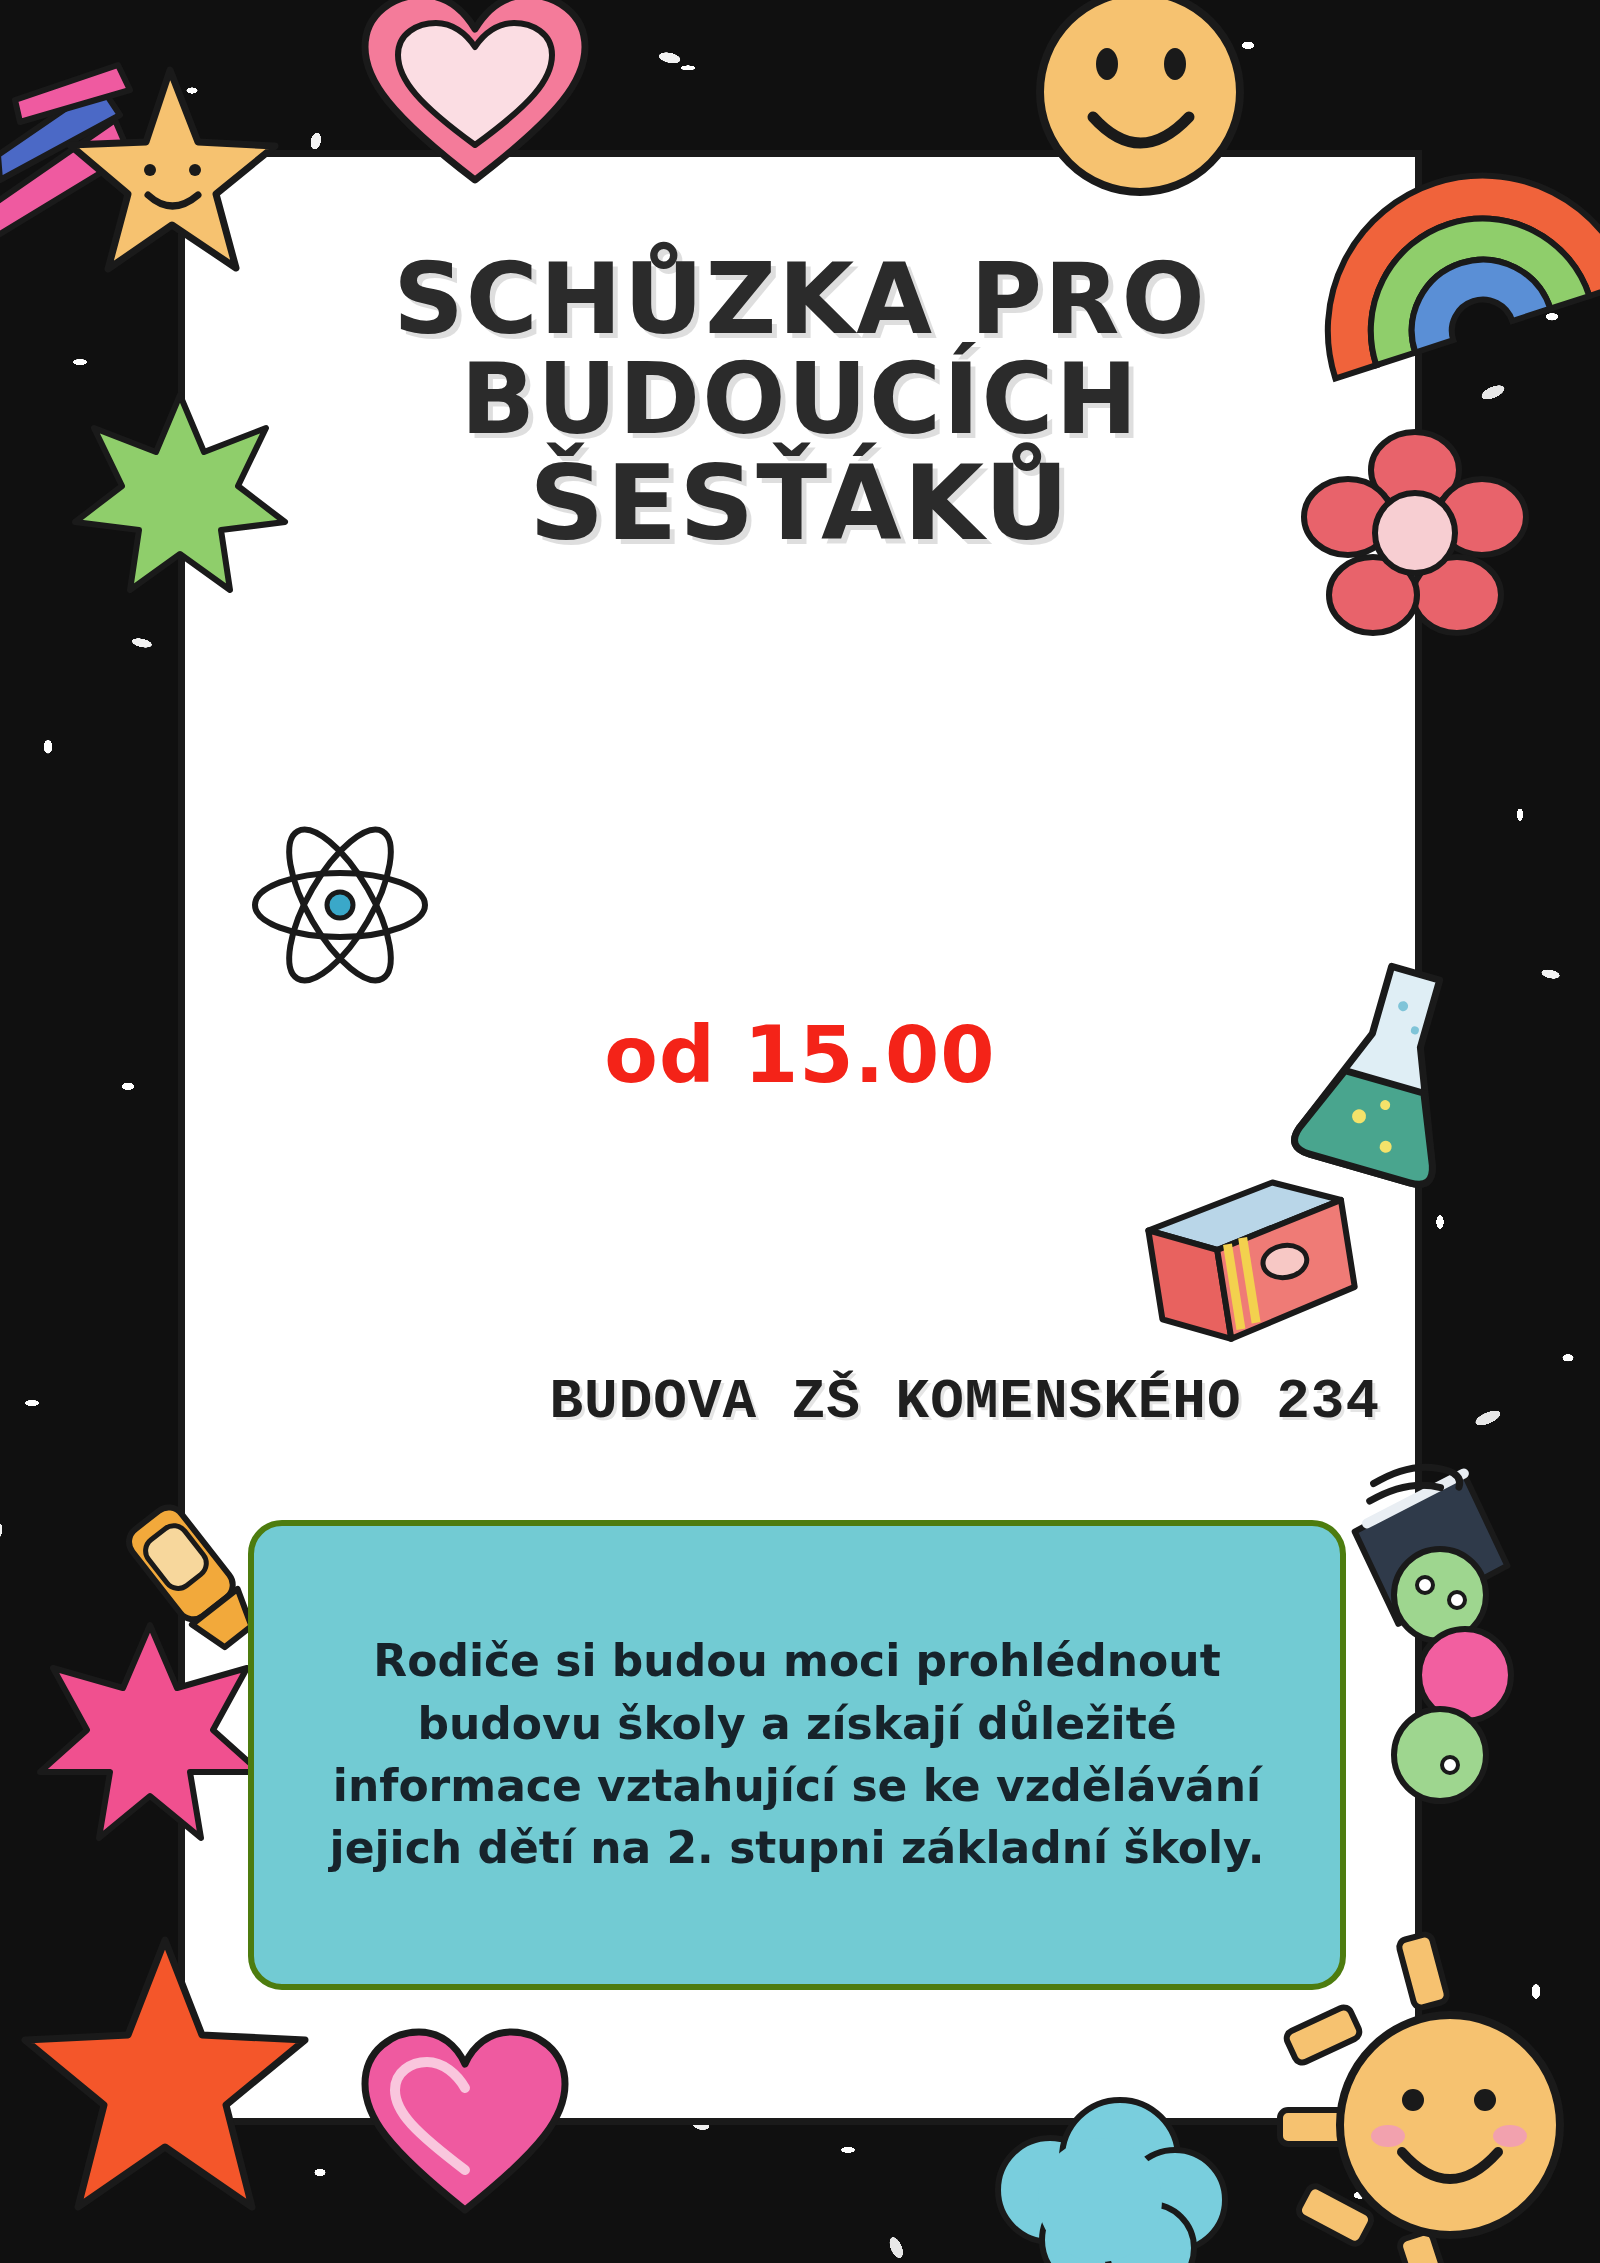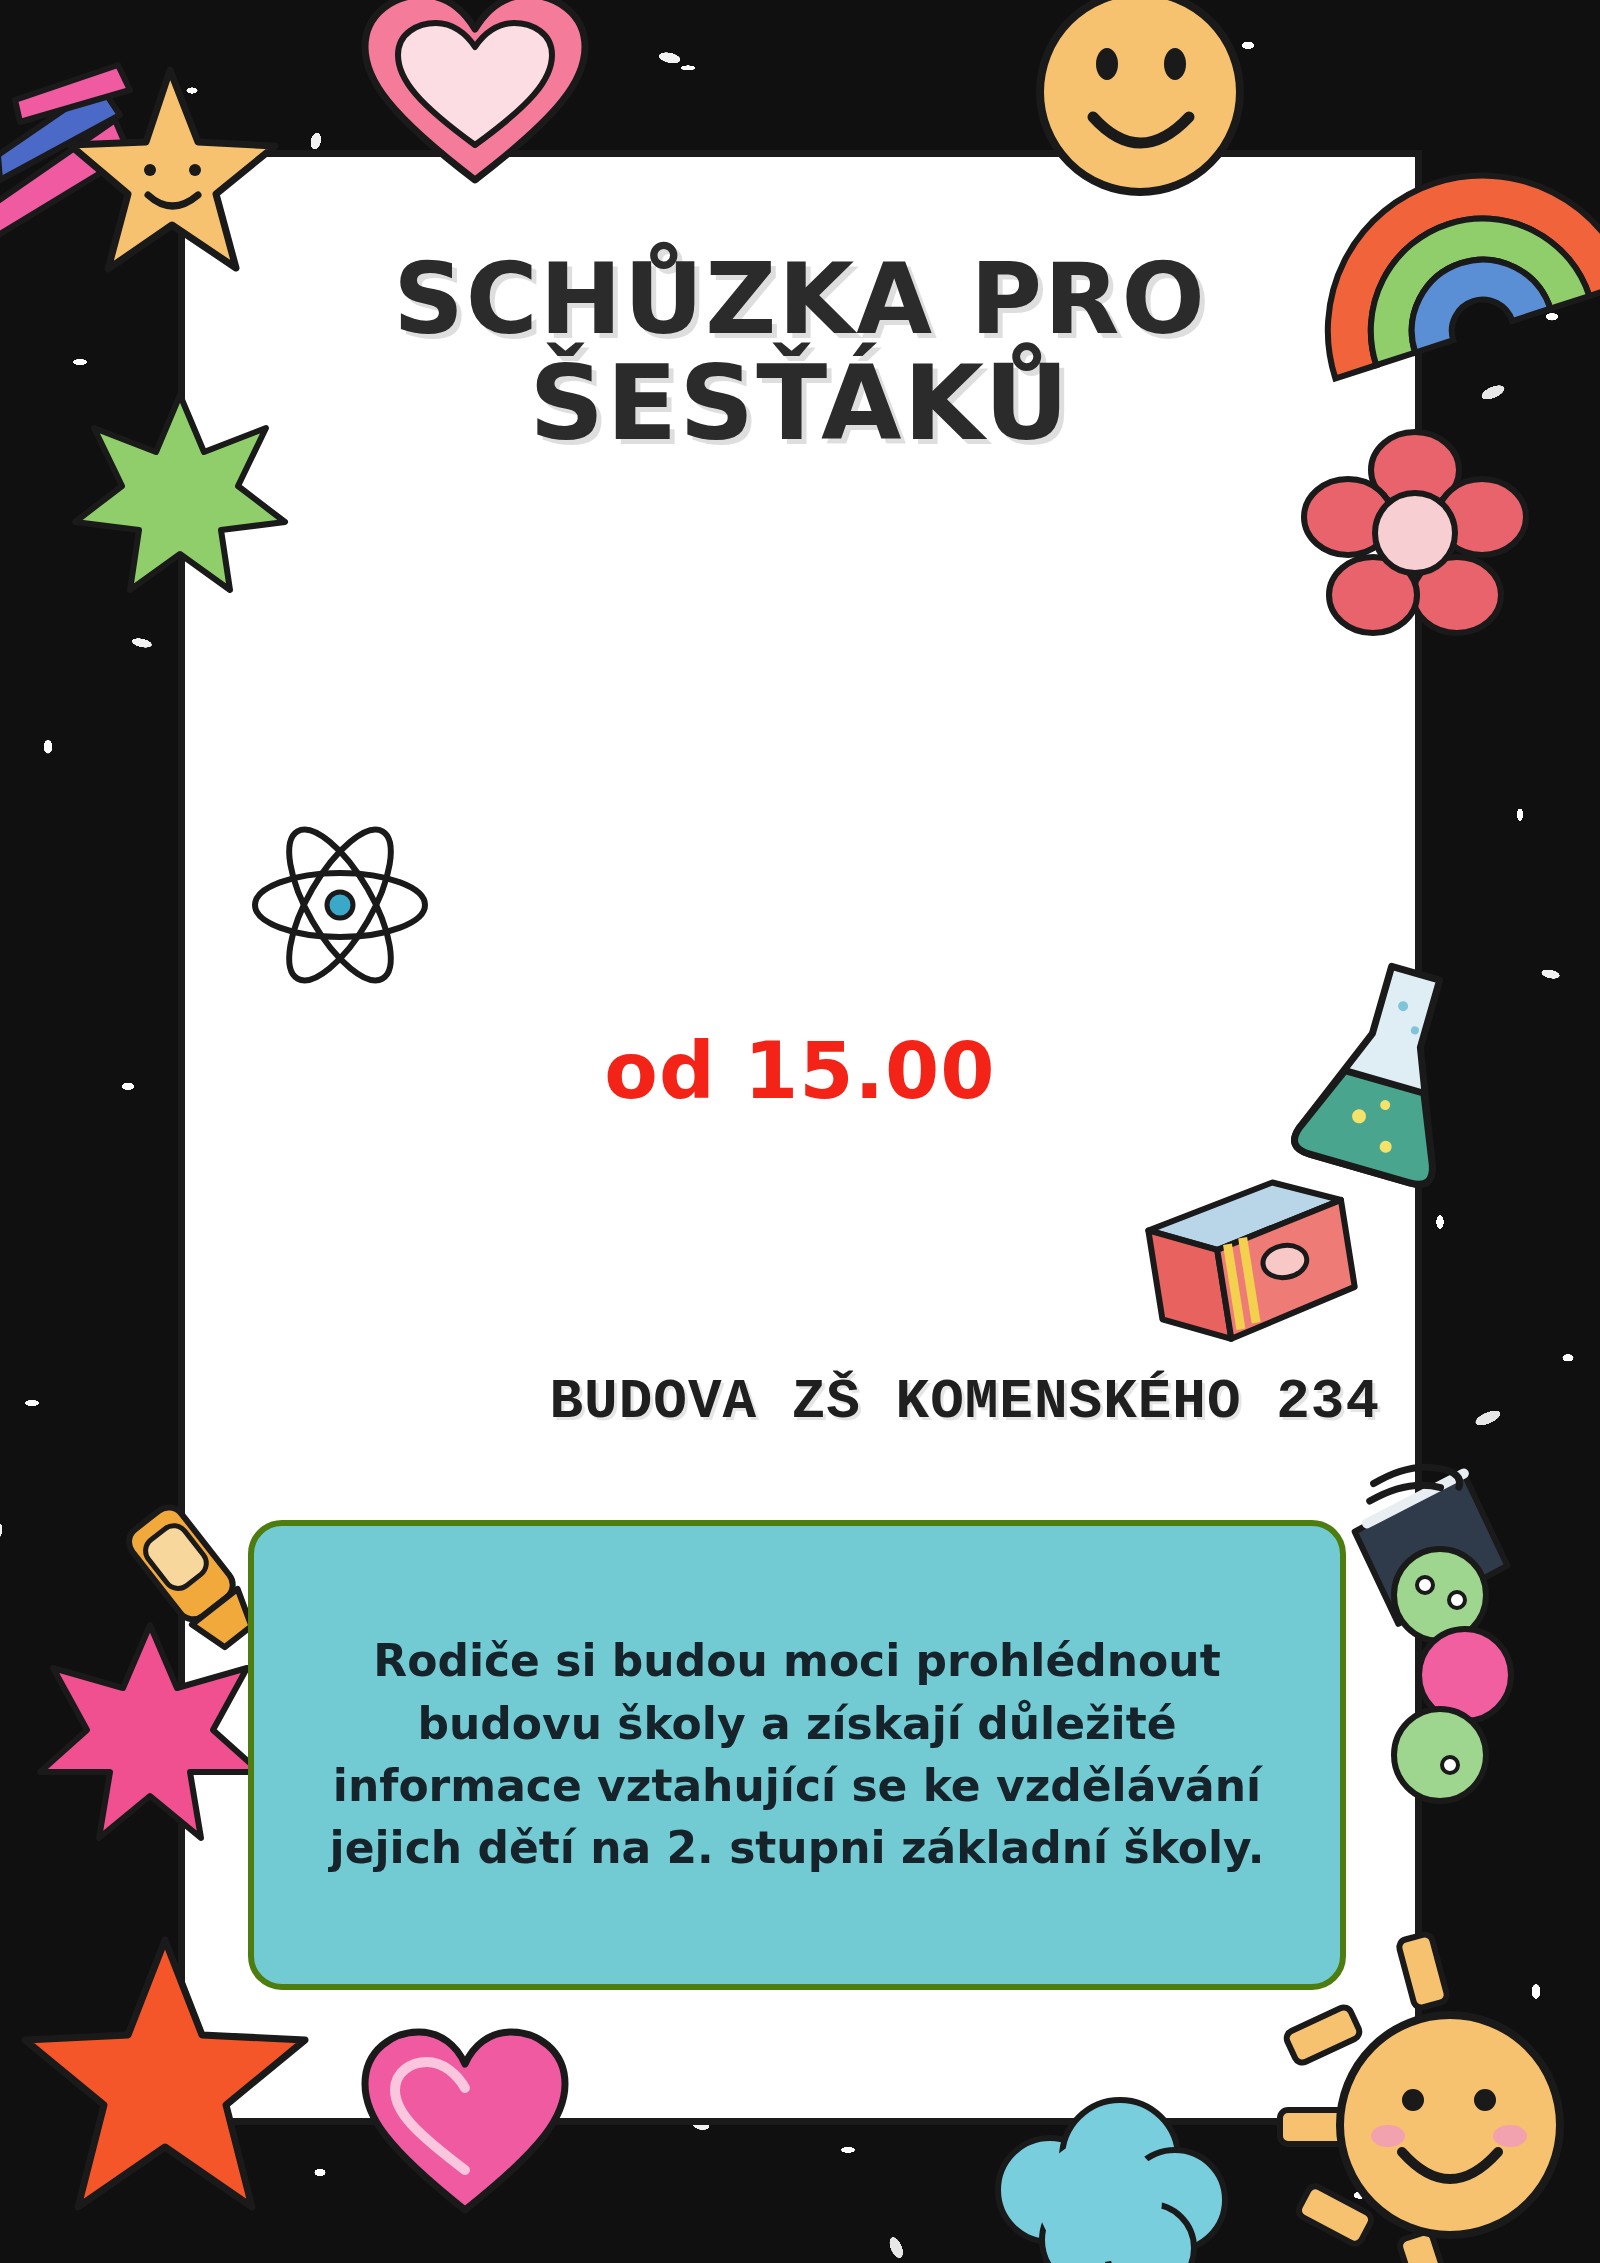--- a/index.html
+++ b/index.html
@@ -122,21 +122,21 @@
     position: absolute;
     left: 300px;
     top: 980px;
     width: 1000px;
     text-align: center;
     color: #f42318;
     font-family: "DejaVu Sans", sans-serif;
     font-weight: bold;
   }
   .date-line1 { font-size: 84px; letter-spacing: 1px; }
-  .date-line2 { font-size: 78px; letter-spacing: 1px; margin-top: 46px; }
+  .date-line2 { font-size: 78px; letter-spacing: 1px; margin-top: 30px; }
 
   
   .address {
     position: absolute;
     left: 220px;
     top: 1370px;
     width: 1160px;
     text-align: right;
     font-family: Liberation Mono, monospace;
     font-weight: bold;
@@ -364,20 +364,21 @@
       <circle cx="143" cy="140" r="11" fill="#1a1a1a"></circle>
       <circle cx="215" cy="140" r="11" fill="#1a1a1a"></circle>
       <ellipse cx="118" cy="176" rx="17" ry="11" fill="#f2a1ae"></ellipse>
       <ellipse cx="240" cy="176" rx="17" ry="11" fill="#f2a1ae"></ellipse>
       <path d="M132 192 q48 54 96 0" stroke="#1a1a1a" stroke-width="10" fill="none" stroke-linecap="round"></path>
     </svg>
   </div>
 
   <div class="title-block">
     <div class="title-line t1">SCHŮZKA PRO</div>
+    <div class="title-line t3">BUDOUCÍCH</div>
     <div class="title-line t4">ŠESŤÁKŮ</div>
   </div>
 
   <div class="date-block">
     <div class="date-line2">od 15.00</div>
   </div>
 
   <div class="address">BUDOVA ZŠ KOMENSKÉHO 234</div>
 
   <div class="info-box">

